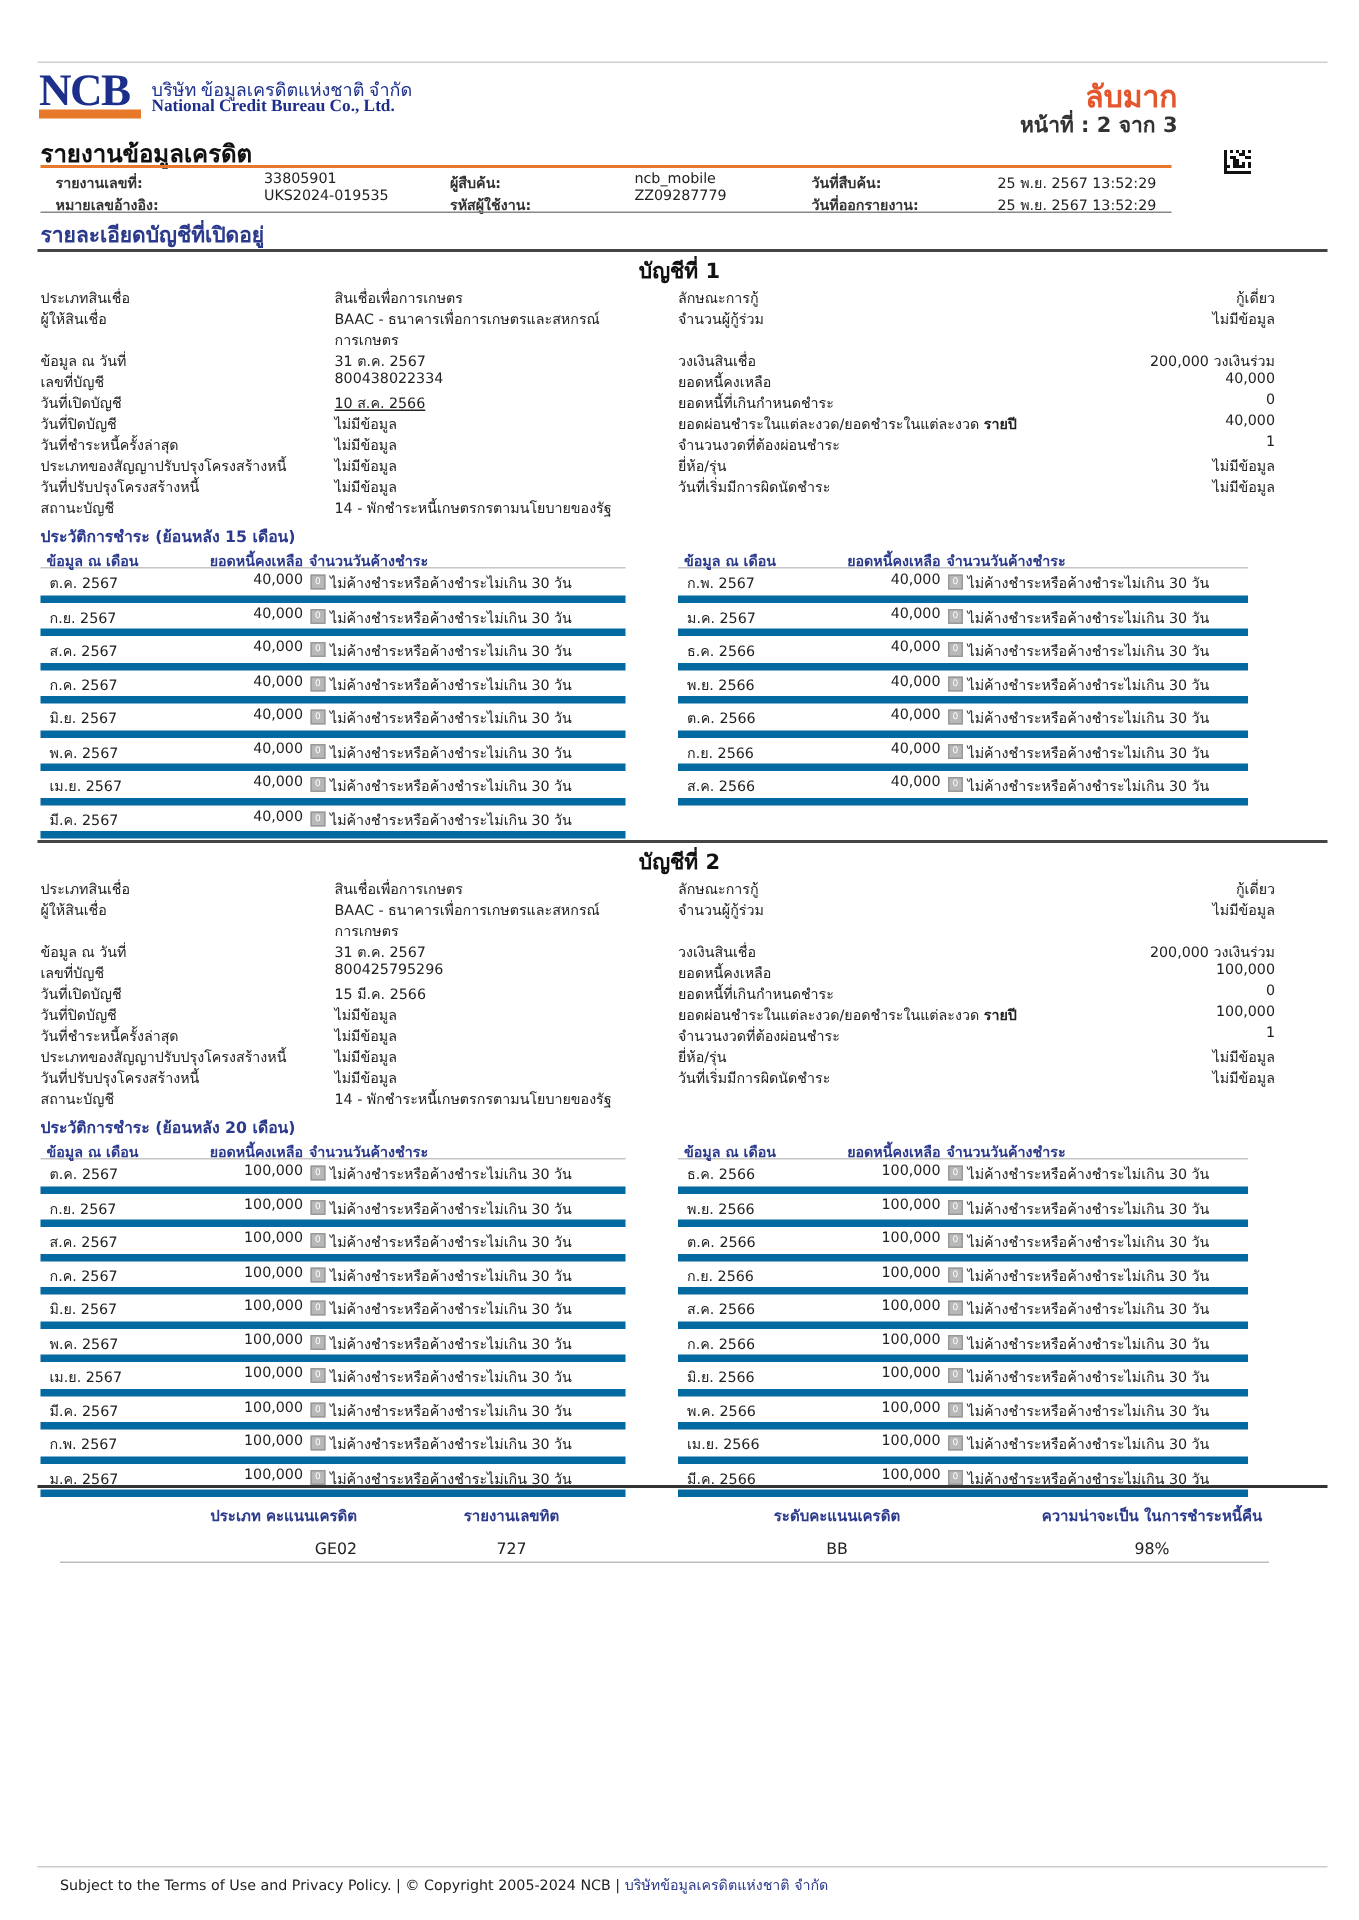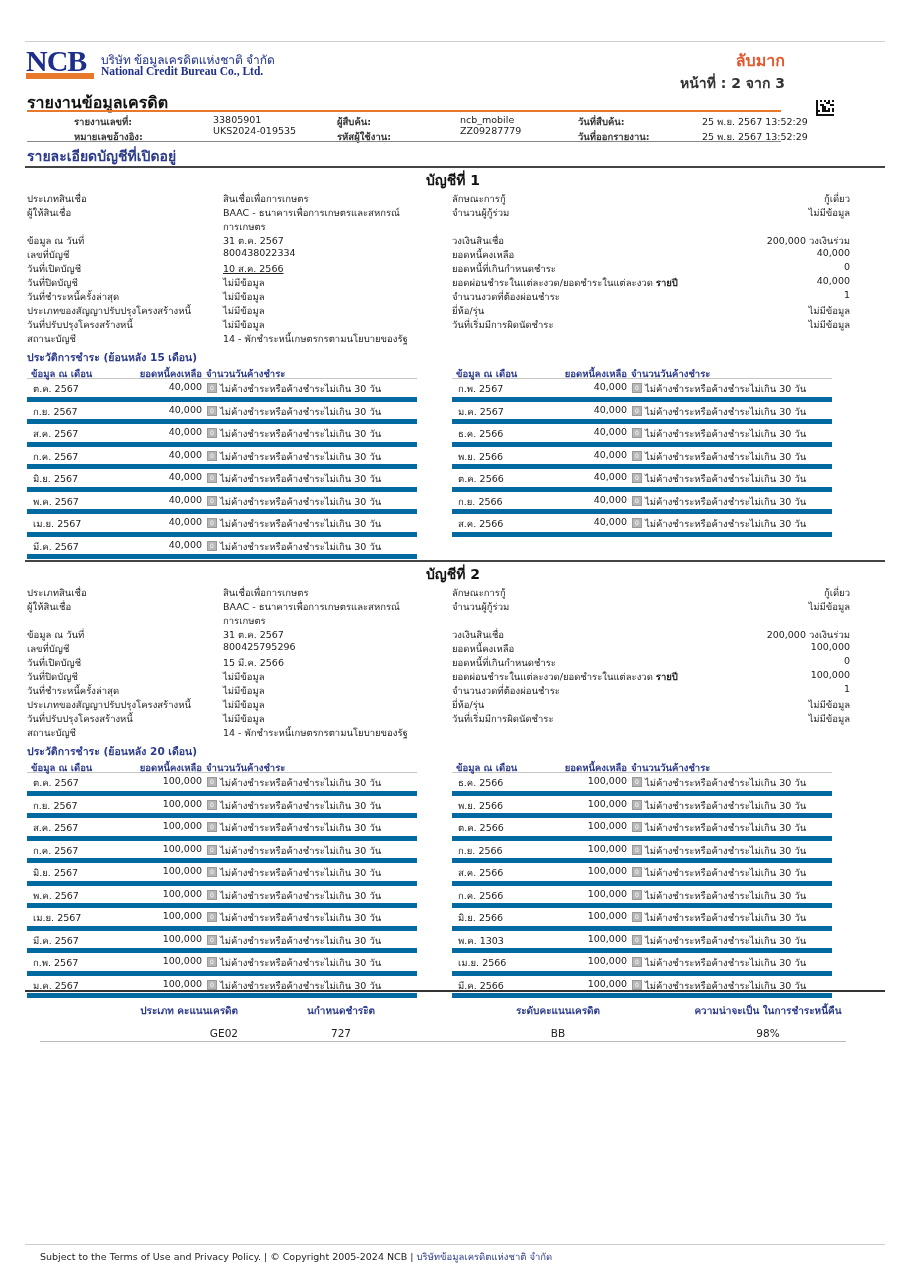--- a/index.html
+++ b/index.html
@@ -5,27 +5,27 @@
   html, body { margin:0; padding:0; background:#fff; }
   body { width:906px; height:1280px; position:relative; font-family:"DejaVu Sans", sans-serif; color:#222; font-size:10px; overflow:hidden; }
   .top-rule { position:absolute; left:25px; top:41px; width:860px; height:1px; background:#cfcfcf; }
 
   
   .logo { position:absolute; left:26px; top:48px; width:70px; height:32px; }
   .logo-ncb { font-family:"Liberation Serif", serif; font-weight:bold; font-size:30px; color:#1d2f8a; line-height:26px; letter-spacing:-1px; }
   .logo-bar { position:absolute; left:0; top:25px; width:68px; height:6px; background:#e8782a; }
   .company-th { position:absolute; left:101px; top:50px; font-family:"Liberation Serif", serif; font-size:12px; color:#1d2f8a; }
   .company-en { position:absolute; left:101px; top:65px; font-family:"Liberation Serif", serif; font-weight:bold; font-size:11.5px; color:#1d2f8a; }
-  .secret { position:absolute; right:121px; top:48px; font-size:16px; font-weight:bold; color:#e4572e; }
+  .secret { position:absolute; right:121px; top:48px; font-size:20px; font-weight:bold; color:#e4572e; }
   .page-no { position:absolute; right:121px; top:72px; font-size:14px; font-weight:bold; color:#333; }
   .barcode { position:absolute; left:816px; top:100px; width:18px; height:16px; }
 
   .report-title { position:absolute; left:27px; top:90px; font-size:16px; font-weight:bold; color:#111; }
   .orange-rule { position:absolute; left:27px; top:110px; width:754px; height:2px; background:#e8782a; }
-  .meta { position:absolute; top:114px; font-size:9.5px;margin-left:37px; }
+  .meta { position:absolute; top:114px; font-size:9.5px; }
   .meta .lbl { font-weight:bold; color:#333; }
   .meta-rule { position:absolute; left:27px; top:141px; width:754px; height:1px; background:#888; }
 
   .section-title { position:absolute; left:27px; top:145px; font-size:14px; font-weight:bold; color:#2b3a8c; }
   .dark-rule { position:absolute; left:25px; height:2px; width:860px; background:#444; }
 
   .acct-title { position:absolute; left:0; width:906px; text-align:center; font-size:14px; font-weight:bold; color:#111; }
 
   .field { position:absolute; font-size:9.5px; color:#222; white-space:nowrap; }
   .field.r { text-align:right; }
@@ -414,21 +414,21 @@
         <span class="c-badge">0</span>
         <span class="c-status">ไม่ค้างชำระหรือค้างชำระไม่เกิน 30 วัน</span>
       </div>
       <div class="hist-row">
         <span class="c-month">มิ.ย. 2566</span>
         <span class="c-bal">100,000</span>
         <span class="c-badge">0</span>
         <span class="c-status">ไม่ค้างชำระหรือค้างชำระไม่เกิน 30 วัน</span>
       </div>
       <div class="hist-row">
-        <span class="c-month">พ.ค. 1303</span>
+        <span class="c-month">พ.ค. 2566</span>
         <span class="c-bal">100,000</span>
         <span class="c-badge">0</span>
         <span class="c-status">ไม่ค้างชำระหรือค้างชำระไม่เกิน 30 วัน</span>
       </div>
       <div class="hist-row">
         <span class="c-month">เม.ย. 2566</span>
         <span class="c-bal">100,000</span>
         <span class="c-badge">0</span>
         <span class="c-status">ไม่ค้างชำระหรือค้างชำระไม่เกิน 30 วัน</span>
       </div>
@@ -440,21 +440,21 @@
       </div>
     </div>
   </div>
 
 <div class="score-rule"></div>
 <div class="score-col" style="left:38px;text-align:right;">
   <div class="score-head">ประเภท คะแนนเครดิต</div>
   <div class="score-val">GE02</div>
 </div>
 <div class="score-col" style="left:241px;">
-  <div class="score-head">นกำหนดชำระิต</div>
+  <div class="score-head">รายงานเลขทิต</div>
   <div class="score-val">727</div>
 </div>
 <div class="score-col" style="left:458px;">
   <div class="score-head">ระดับคะแนนเครดิต</div>
   <div class="score-val">BB</div>
 </div>
 <div class="score-col" style="left:668px;">
   <div class="score-head">ความน่าจะเป็น ในการชำระหนี้คืน</div>
   <div class="score-val">98%</div>
 </div>

